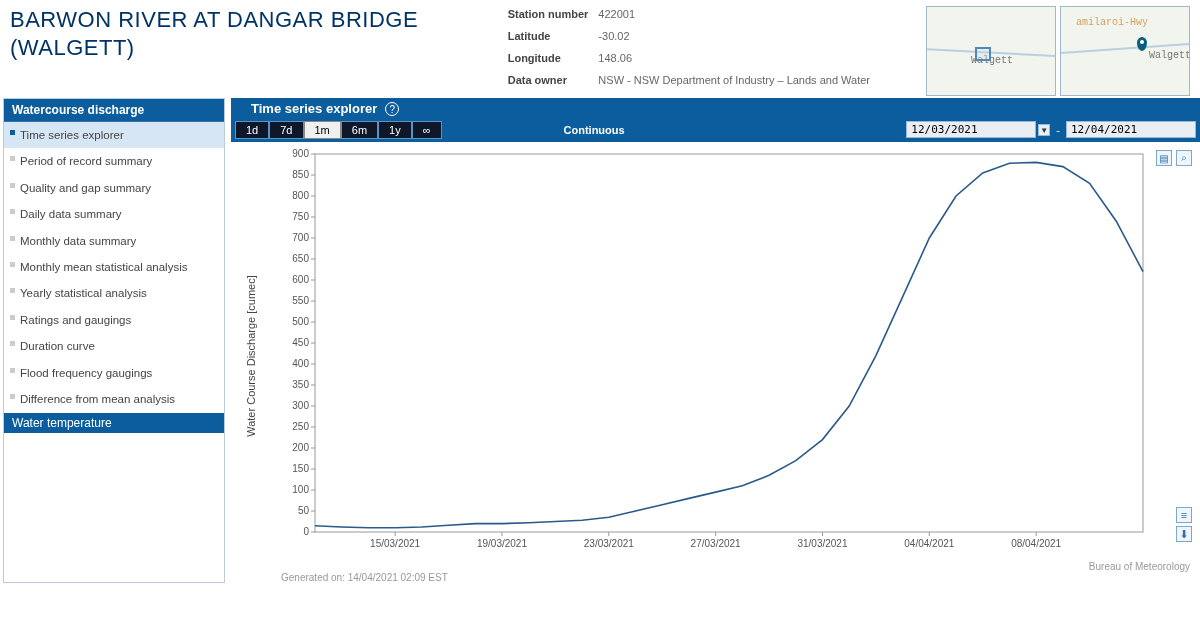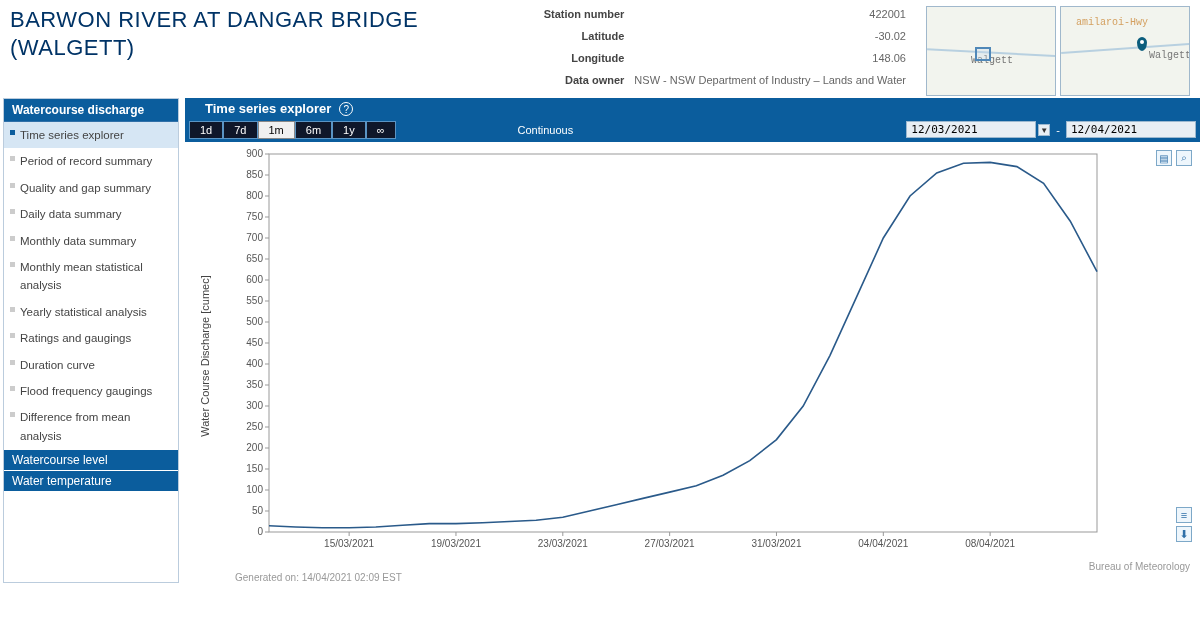--- a/index.html
+++ b/index.html
@@ -1,54 +1,54 @@
 <!DOCTYPE html>
 <html><head>
 <meta charset="utf-8">
 <style>
   * { box-sizing: border-box; margin: 0; padding: 0; }
   body { font-family: Verdana, Arial, sans-serif; font-size: 12px; color: #333; background: #fff; width: 1200px; }
   
-  .header { display: flex; padding: 6px 10px 2px 10px; }
+  .header { display: flex; padding: 6px 10px 2px 10px; gap: 36px; }
   .title-block { flex: 1; }
   .page-title { color: #036; font-size: 22px; font-weight: normal; letter-spacing: 0.5px; line-height: 1.25; }
   
   .meta-table { font-size: 11px; color: #555; margin-left: 20px; }
-  .meta-table td { padding: 0 8px 0 0; vertical-align: top; text-align: right; }
+  .meta-table td { padding: 0 8px 0 0; vertical-align: top; }
   .meta-table td.k { font-weight: bold; color: #444; white-space: nowrap; }
   .meta-table td.v { color: #666; min-width: 150px; }
   
   .map-thumbs { display: flex; gap: 4px; margin-left: 10px; }
   .map-box { width: 130px; height: 90px; border: 1px solid #a0b8cc; background: #f2f4ee; position: relative; overflow: hidden; }
   .map-box .river { position: absolute; border-top: 2px solid #b8d0e0; }
   .map-box .label { position: absolute; font-size: 10px; color: #777; font-family: Liberation Mono, monospace; }
   .map-box .marker { position: absolute; width: 10px; height: 14px; background: #0b5d7d; border-radius: 50% 50% 50% 50% / 40% 40% 60% 60%; }
   .map-box .marker::after { content: ""; position: absolute; top: 3px; left: 3px; width: 4px; height: 4px; background: #fff; border-radius: 50%; }
   .map-box .sq { position: absolute; width: 16px; height: 14px; border: 2px solid #5088b8; background: rgba(200,220,240,0.3); }
   
   .body-row { display: flex; padding: 0 0 0 3px; }
   
   
-  .sidebar { width: 176px; flex-shrink: 0; border: 1px solid #bcd; }
+  .sidebar { width: 222px; flex-shrink: 0; border: 1px solid #bcd; }
   .sb-section-head { background: #0b5d9d; color: #fff; font-weight: bold; font-size: 12px; padding: 4px 8px; border-bottom: 1px solid #3070a8; }
   .sb-item { padding: 4px 8px 4px 16px; position: relative; color: #444; font-size: 11.5px; line-height: 1.6; cursor: pointer; }
   .sb-item::before { content: ""; position: absolute; left: 6px; top: 8px; width: 5px; height: 5px; background: #ccc; }
   .sb-item.active { background: #d6e6f4; }
   .sb-item.active::before { background: #0b5d9d; }
   .sb-other-head { background: #0b5d9d; color: #fff; font-size: 12px; padding: 3px 8px; border-top: 1px solid #fff; cursor: pointer; }
   
   
   .main { flex: 1; margin-left: 6px; }
   .main-head-bar { background: #0b5d9d; color: #fff; padding: 3px 20px; font-size: 13px; font-weight: bold; display: flex; align-items: center; }
   .main-head-bar .q { width: 14px; height: 14px; border: 1px solid #fff; border-radius: 50%; font-size: 10px; line-height: 13px; text-align: center; margin-left: 8px; font-weight: normal; }
   
   .toolbar { background: #0b5d9d; display: flex; align-items: center; padding: 2px 4px 4px 4px; gap: 2px; font-size: 11px; }
   .range-btn { background: #0f172a; color: #fff; padding: 2px 10px; border: 1px solid #5a94c4; cursor: pointer; }
   .range-btn.active { background: #f0f0f0; color: #000; border-color: #888; }
-  .cont-lbl { color: #fff; font-weight: normal; margin-right: auto; margin-left: 120px; }
+  .cont-lbl { color: #fff; font-weight: bold; margin-right: auto; margin-left: 120px; }
   .date-input { background: #e8eef4; border: 1px solid #9bb8d0; padding: 1px 4px; font-family: monospace; font-size: 11px; width: 130px; }
   .dash { color: #fff; padding: 0 4px; }
   .dd { width: 12px; height: 12px; background: #e8eef4; border: 1px solid #9bb8d0; font-size: 8px; text-align: center; line-height: 11px; }
   
   
   .chart-wrap { position: relative; height: 428px; }
   .y-axis-label { position: absolute; left: 4px; top: 50%; transform: translate(-40%,-50%) rotate(-90deg); font-size: 11px; color: #444; white-space: nowrap; }
   svg.plot { position: absolute; left: 48px; top: 6px; }
   .chart-tools { position: absolute; right: 8px; top: 8px; display: flex; gap: 4px; }
   .chart-tools .tool { width: 16px; height: 16px; border: 1px solid #7da8c8; background: #eef6fc; display:flex; align-items:center; justify-content:center; font-size:10px; color:#3070a8; cursor:pointer; }
@@ -109,21 +109,20 @@
         <div class="sb-item">Daily data summary</div>
         <div class="sb-item">Monthly data summary</div>
         <div class="sb-item">Monthly mean statistical analysis</div>
         <div class="sb-item">Yearly statistical analysis</div>
         <div class="sb-item">Ratings and gaugings</div>
         <div class="sb-item">Duration curve</div>
         <div class="sb-item">Flood frequency gaugings</div>
         <div class="sb-item">Difference from mean analysis</div>
       </div>
     <div id="sb-others">
-        <div class="sb-other-head">Watercourse level</div>
         <div class="sb-other-head">Water temperature</div>
       </div>
   </div>
 
   <div class="main">
     <div class="main-head-bar">
       <span>Time series explorer</span>
       <span class="q">?</span>
     </div>
     <div class="toolbar">

